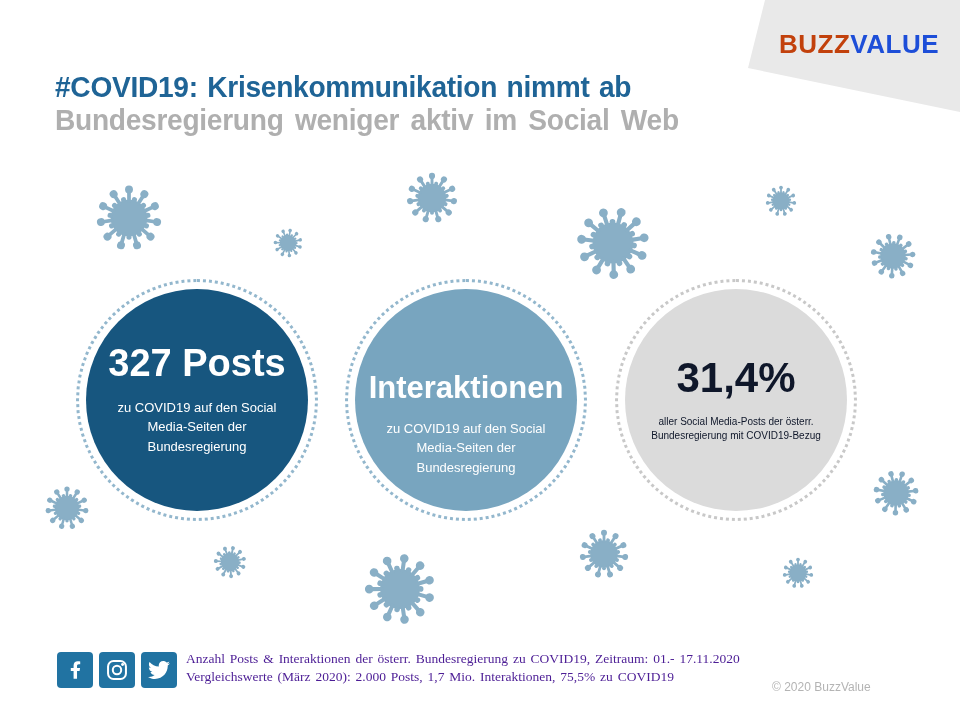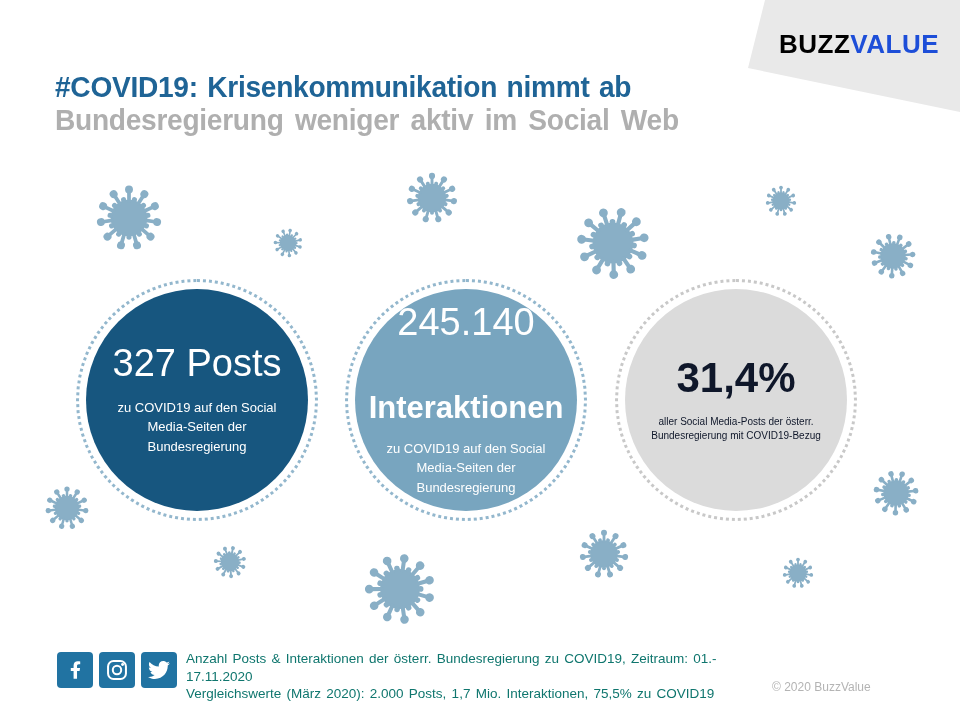--- a/index.html
+++ b/index.html
@@ -34,21 +34,21 @@
     display:flex; align-items:center; justify-content:center;
   }
   .ring-1 { left:76px; }
   .ring-2 { left:345px; }
   .ring-3 { left:615px; }
   .circle {
     width:222px; height:222px; border-radius:50%;
     display:flex; flex-direction:column; align-items:center; justify-content:center;
     text-align:center;
   }
-  .stat-value   { font-size:38px; font-weight:normal; line-height:1.05; }
+  .stat-value   { font-size:38px; font-weight:bold; line-height:1.05; }
   .stat-value-lg{ font-size:42px; font-weight:bold; line-height:1.05; }
   .stat-value2  { font-size:31px; font-weight:bold; line-height:1.1;margin-top:48px; }
   .stat-desc    { font-size:13px; line-height:1.5; width:172px; margin-top:14px;text-align:center; }
   .stat-desc-3  { font-size:10px; line-height:1.45; width:204px; margin-top:14px; }
 
   
   .virus { position:absolute; }
 
   
   .social-row { position:absolute; left:57px; top:652px; display:flex; gap:6px; }
@@ -149,21 +149,21 @@
             <circle cx="50" cy="23.5" r="3.6"></circle>
           </g>
       </g>
     </defs>
   </svg>
 
   <svg class="logo-band-svg" width="960" height="130">
     <polygon points="765,0 960,0 960,112 748,68" fill="#E9E9E9"></polygon>
   </svg>
   <div class="logo-text">
-    <span style="color: #000000;">BUZZ</span><span style="color: #1d4ed8;">VALUE</span>
+    <span style="color: #c2410c;">BUZZ</span><span style="color: #1d4ed8;">VALUE</span>
   </div>
 
   <div class="title" style="color: rgb(31, 100, 150);">#COVID19: Krisenkommunikation nimmt ab</div>
   <div class="subtitle" style="color: rgb(175, 175, 175);">Bundesregierung weniger aktiv im Social Web</div>
 
   <svg class="virus" viewBox="0 0 100 100" style="left:93px;top:182px;width:72px;height:72px">
       <use href="#virus-shape" fill="#89AFC6"></use>
     </svg>
   <svg class="virus" viewBox="0 0 100 100" style="left:272px;top:227px;width:32px;height:32px;transform:rotate(10deg)">
       <use href="#virus-shape" fill="#89AFC6"></use>
@@ -201,21 +201,20 @@
 
   <div class="ring ring-1" style="border-color: rgb(147, 183, 205);">
     <div class="circle" style="background-color: rgb(23, 86, 127); color: rgb(255, 255, 255);">
       <div class="stat-value">327 Posts</div>
       <div class="stat-desc">zu COVID19 auf den Social Media-Seiten der Bundesregierung</div>
     </div>
   </div>
 
   <div class="ring ring-2" style="border-color: rgb(147, 183, 205);">
     <div class="circle" style="background-color: rgb(120, 165, 191); color: rgb(255, 255, 255);">
-      <div class="stat-value">245.140</div>
       <div class="stat-value2">Interaktionen</div>
       <div class="stat-desc">zu COVID19 auf den Social Media-Seiten der Bundesregierung</div>
     </div>
   </div>
 
   <div class="ring ring-3" style="border-color: rgb(200, 200, 200);">
     <div class="circle" style="background-color: rgb(219, 219, 219); color: #0f172a;">
       <div class="stat-value-lg">31,4%</div>
       <div class="stat-desc-3">aller Social Media-Posts der österr. Bundesregierung mit COVID19-Bezug</div>
     </div>
@@ -234,20 +233,20 @@
         <circle cx="25.2" cy="10.9" r="1.9" fill="#ffffff"></circle>
       </svg>
     </div>
     <div class="social-btn" style="background-color: rgb(33, 115, 162);">
       <svg viewBox="0 0 512 512" width="22" height="22">
           <path fill="#ffffff" d="M459.37 151.716c.325 4.548.325 9.097.325 13.645 0 138.72-105.583 298.558-298.558 298.558-59.452 0-114.68-17.219-161.137-47.106 8.447.974 16.568 1.299 25.34 1.299 49.055 0 94.213-16.568 130.274-44.832-46.132-.975-84.792-31.188-98.112-72.772 6.498.974 12.995 1.624 19.818 1.624 9.421 0 18.843-1.3 27.614-3.573-48.081-9.747-84.143-51.98-84.143-102.985v-1.299c13.969 7.797 30.214 12.67 47.431 13.319-28.264-18.843-46.781-51.005-46.781-87.391 0-19.492 5.197-37.36 14.294-52.954 51.655 63.675 129.3 105.258 216.365 109.807-1.624-7.797-2.599-15.918-2.599-24.04 0-57.828 46.782-104.934 104.934-104.934 30.213 0 57.502 12.67 76.67 33.137 23.715-4.548 46.456-13.32 66.599-25.34-7.798 24.366-24.366 44.833-46.132 57.827 21.117-2.273 41.584-8.122 60.426-16.243-14.292 20.791-32.161 39.308-52.628 54.253z"></path>
         </svg>
     </div>
   </div>
 
-  <div class="footer-text" style="color: #0f766e;">
+  <div class="footer-text" style="color: #4c1d95; font-family: Liberation Serif, serif;">
     <div>Anzahl Posts &amp; Interaktionen der österr. Bundesregierung zu COVID19, Zeitraum: 01.- 17.11.2020</div>
     <div>Vergleichswerte (März 2020): 2.000 Posts, 1,7 Mio. Interaktionen, 75,5% zu COVID19</div>
   </div>
 
   <div class="copyright" style="color: rgb(180, 180, 180);">© 2020 BuzzValue</div>
 
 </div>
 
 </body></html>

